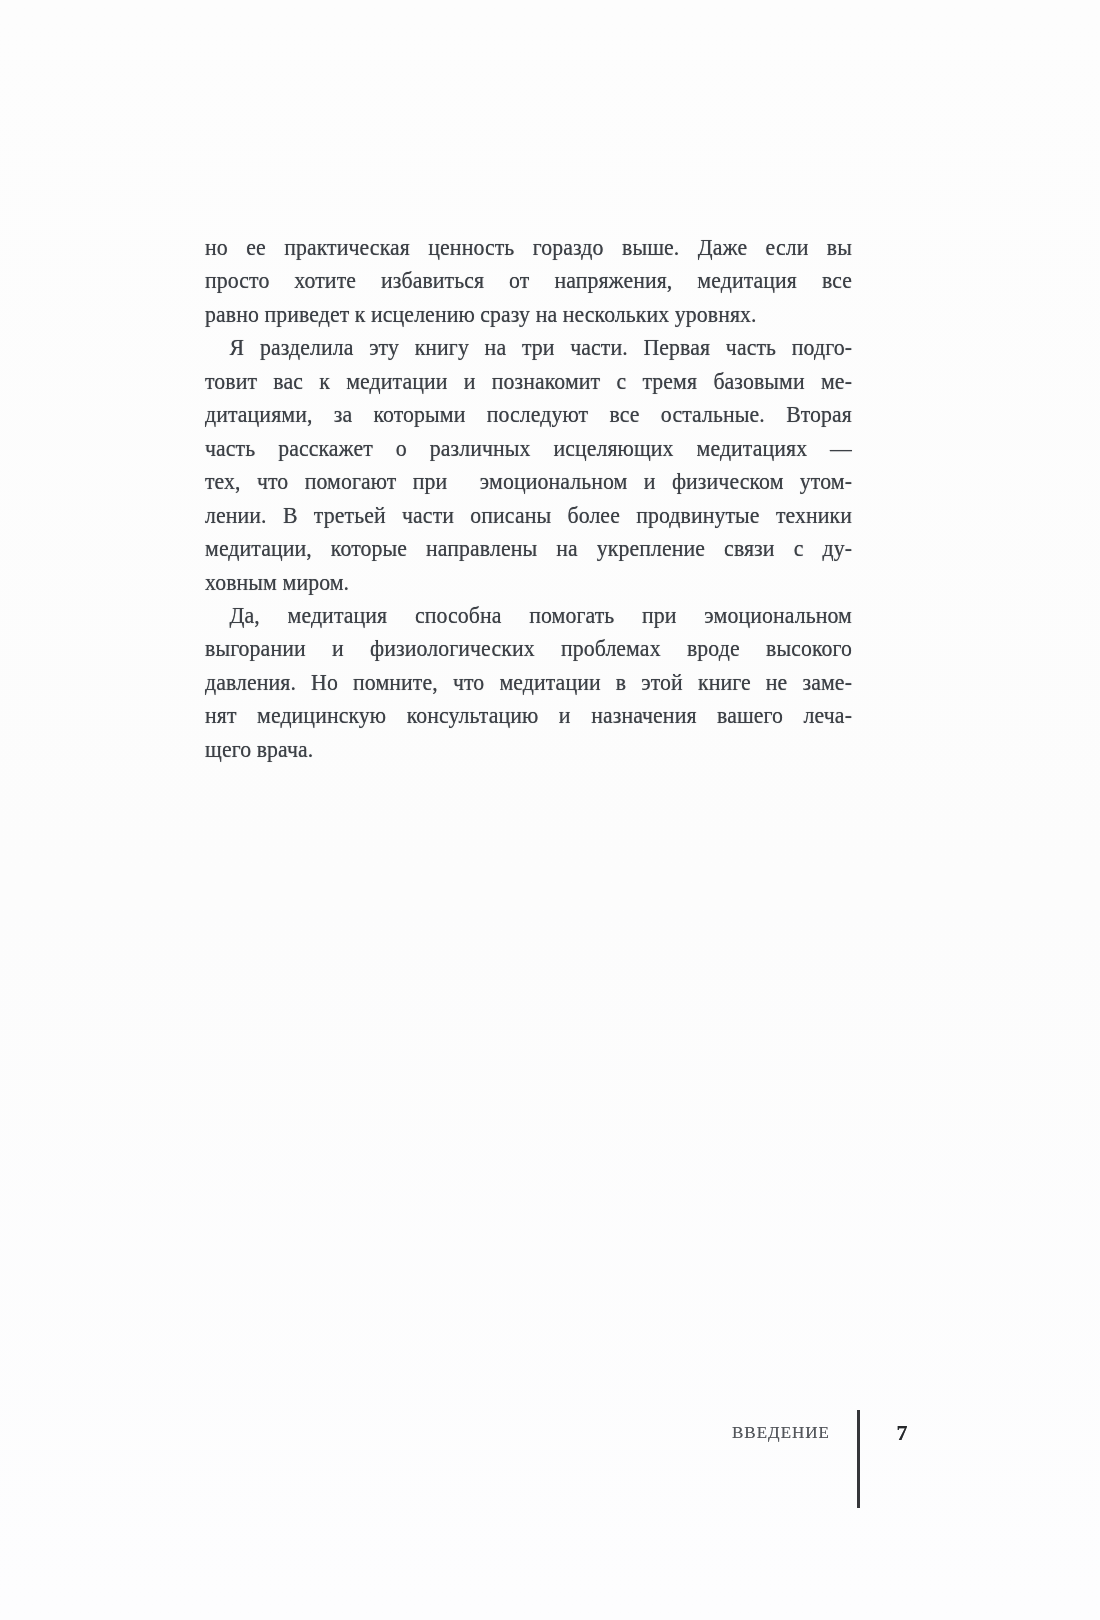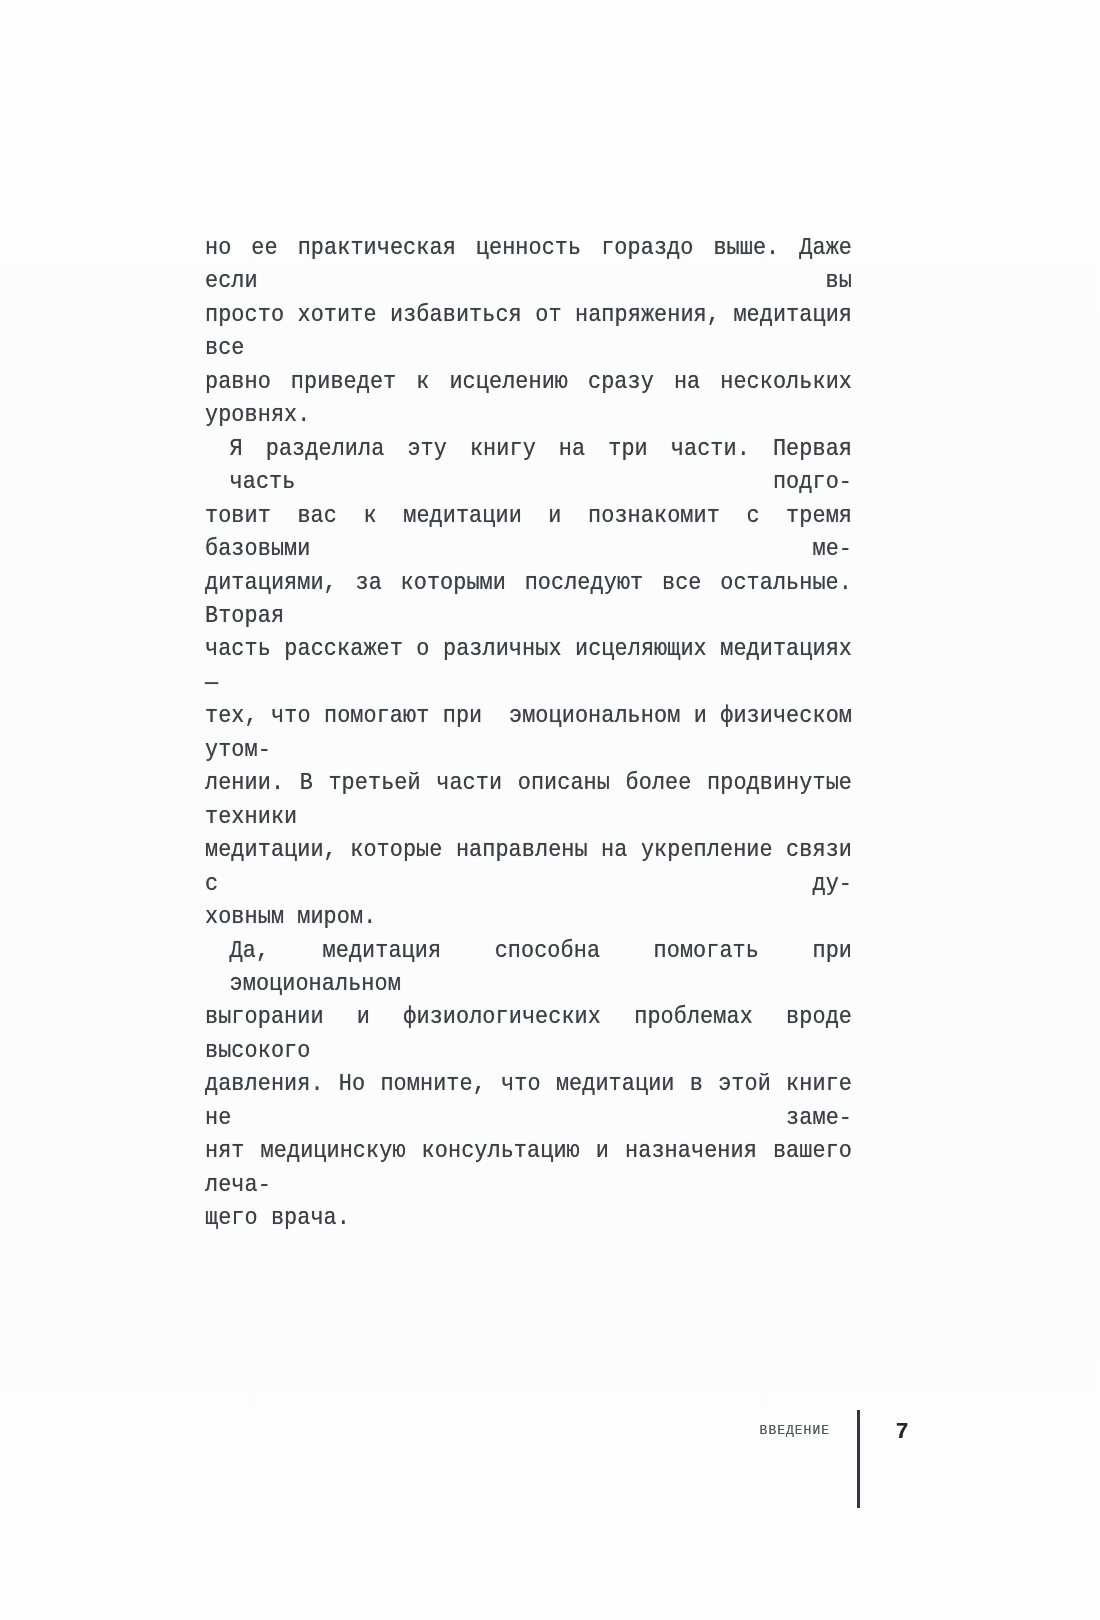--- a/index.html
+++ b/index.html
@@ -7,21 +7,21 @@
     padding: 0;
     background: #e8e8e8;
   }
   .page {
     position: relative;
     width: 1100px;
     height: 1620px;
     margin: 0 auto;
     background: linear-gradient(180deg, #fdfdfd 0%, #fcfcfc 55%, #fdfdfe 100%);
     overflow: hidden;
-    font-family: Liberation Mono, monospace;
+    font-family: Liberation Serif, serif;
   }
 
   
   .text-block {
     position: absolute;
     left: 205px;
     top: 231px;
     width: 712px;
     transform: scaleX(0.9087);
     transform-origin: left top;
@@ -44,21 +44,21 @@
     padding-left: 27px;
   }
 
   
   .footer-section {
     position: absolute;
     left: 640px;
     top: 1423px;
     width: 190px;
     text-align: right;
-    font-size: 13px;
+    font-size: 17px;
     letter-spacing: 1px;
     color: #53565b;
     text-shadow: 0 0 0.6px rgba(83, 86, 91, 0.7);
   }
   .footer-rule {
     position: absolute;
     left: 857px;
     top: 1410px;
     width: 3px;
     height: 98px;

